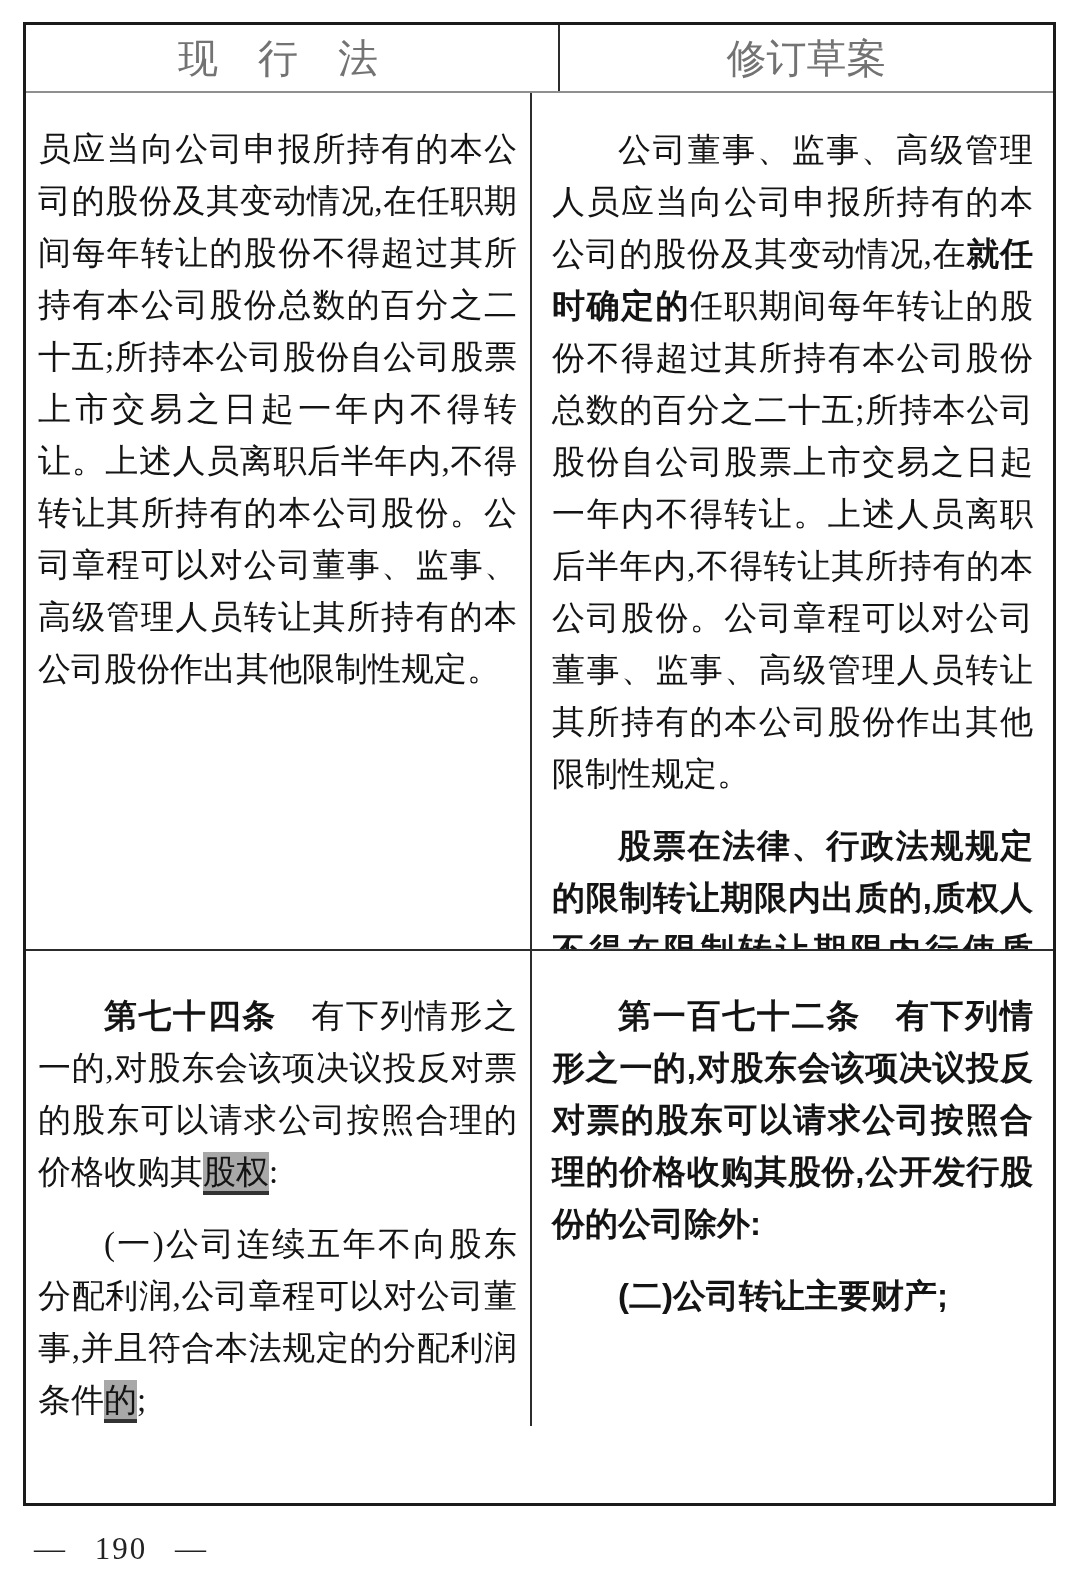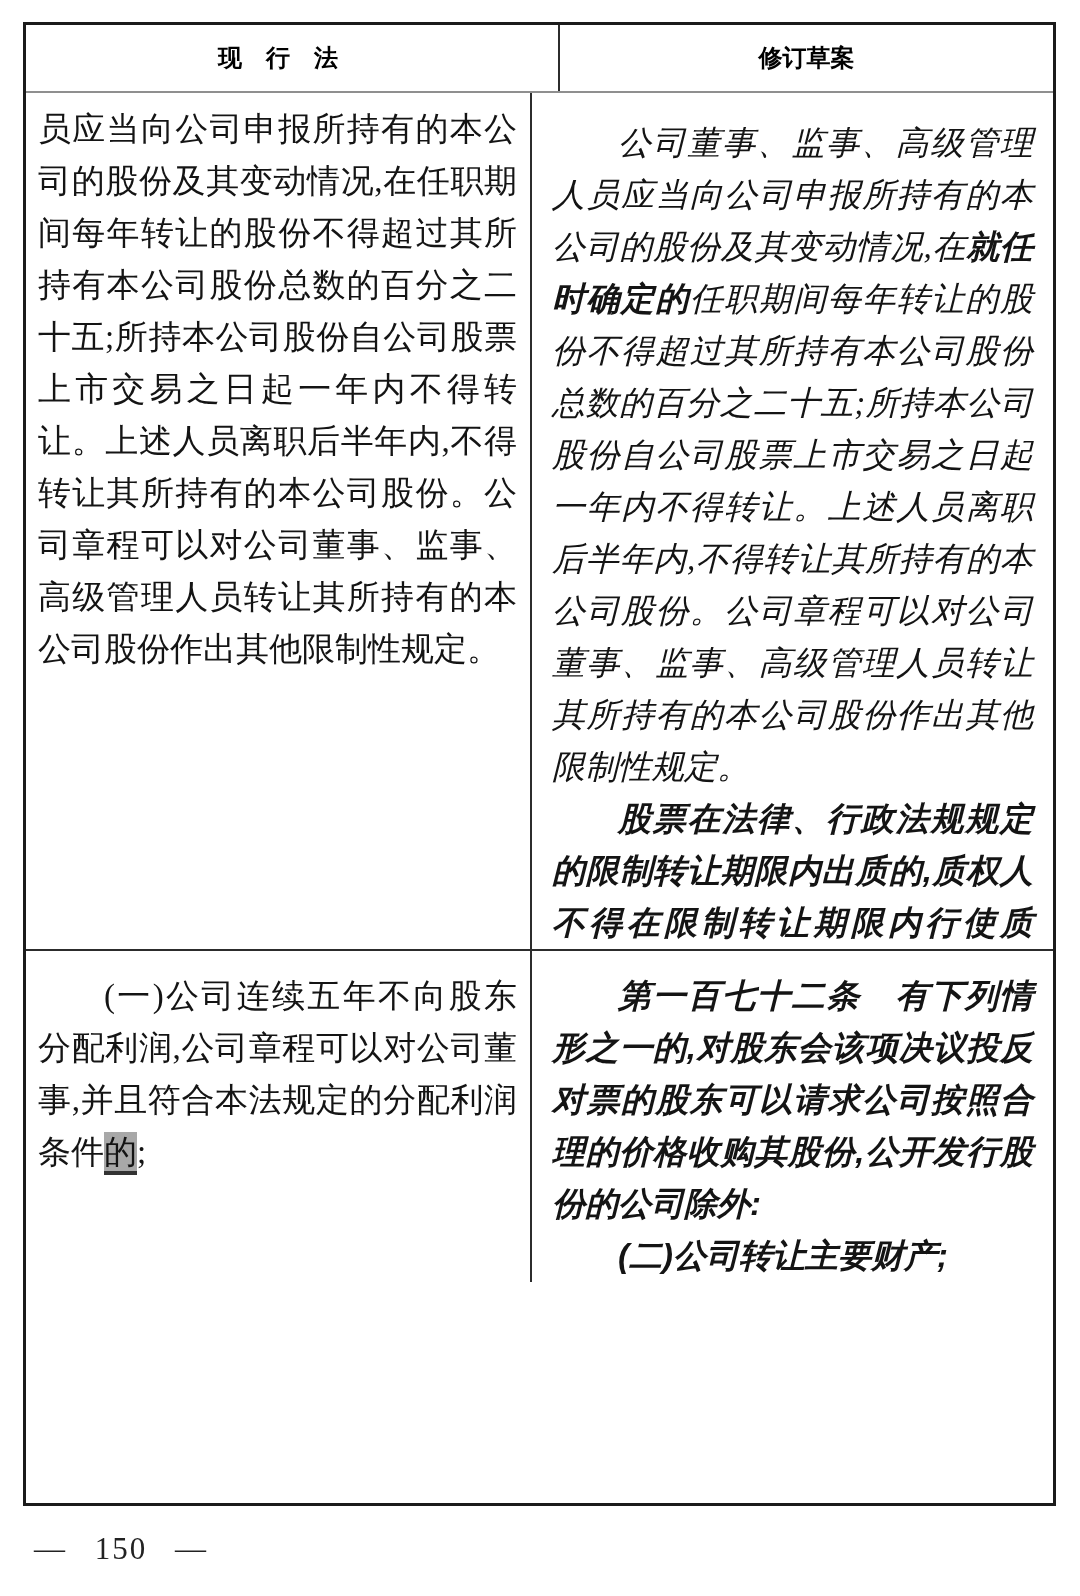--- a/index.html
+++ b/index.html
@@ -21,40 +21,41 @@
   }
   .thead {
     flex:0 0 auto;
     height:68px;
     display:grid; grid-template-columns:504px 1fr;
     border-bottom:2px solid #8f8f8f;
   }
   .th {
     display:flex; align-items:center; justify-content:center;
     font-family:"Liberation Sans", sans-serif;
-    font-weight:700; font-size:24px; color:#000000;
+    font-weight:400; font-size:40px; color:#737373;
   }
   .th + .th { border-left:2px solid #2c2c2c;margin-left:28px; }
 
   .tr { display:grid; grid-template-columns:504px 1fr; }
   .tr1 { flex:0 0 auto; height:858px; border-bottom:2px solid #2c2c2c; }
   .tr2 { flex:1 1 auto; }
   .td { overflow:hidden; }
   .td + .td { border-left:2px solid #2c2c2c; }
   .c-left  { padding:10px 13px 0 12px; }
-  .c-right { padding:24px 20px 0 20px;font-style:italic; }
+  .c-right { padding:11px 20px 0 20px; }
   .tr2 .c-left  { padding-top:19px; }
   .tr2 .c-right { padding-top:19px; }
 
   .para {
     font-size:33px; line-height:52px;
     color:#141414;
     text-align:justify;
     text-justify:inter-character;
     font-family:"Liberation Serif", serif;
+    margin-top:20px;
   }
   .indent { text-indent:2em; }
 
   .run.b, .bold-cell .para {
     font-family:"Liberation Sans", sans-serif;
     font-weight:700;
   }
   .run.hl {
     background:#a8a8a8;
     border-bottom:4px solid #333333;
@@ -84,25 +85,26 @@
           <div class="td c-left">
             <p class="para"><span class="run">员应当向公司申报所持有的本公司的股份及其变动情况,在任职期间每年转让的股份不得超过其所持有本公司股份总数的百分之二十五;所持本公司股份自公司股票上市交易之日起一年内不得转让。上述人员离职后半年内,不得转让其所持有的本公司股份。公司章程可以对公司董事、监事、高级管理人员转让其所持有的本公司股份作出其他限制性规定。</span></p>
           </div>
           <div class="td c-right">
             <p class="para indent"><span class="run">公司董事、监事、高级管理人员应当向公司申报所持有的本公司的股份及其变动情况,在</span><span class="run b">就任时确定的</span><span class="run">任职期间每年转让的股份不得超过其所持有本公司股份总数的百分之二十五;所持本公司股份自公司股票上市交易之日起一年内不得转让。上述人员离职后半年内,不得转让其所持有的本公司股份。公司章程可以对公司董事、监事、高级管理人员转让其所持有的本公司股份作出其他限制性规定。</span></p>
             <p class="para indent"><span class="run b">股票在法律、行政法规规定的限制转让期限内出质的,质权人不得在限制转让期限内行使质权。</span></p>
           </div>
         </div>
         <div class="tr tr2">
           <div class="td c-left">
+            <p class="para indent"><span class="run b">第七十四条</span><span class="run">　有下列情形之一的,对股东会该项决议投反对票的股东可以请求公司按照合理的价格收购其</span><span class="run hl">股权</span><span class="run">:</span></p>
             <p class="para indent"><span class="run">(一)公司连续五年不向股东分配利润,公司章程可以对公司董事,并且符合本法规定的分配利润条件</span><span class="run hl">的</span><span class="run">;</span></p>
           </div>
           <div class="td c-right bold-cell">
             <p class="para indent"><span class="run">第一百七十二条</span><span class="run">　有下列情形之一的,对股东会该项决议投反对票的股东可以请求公司按照合理的价格收购其股份,公开发行股份的公司除外:</span></p>
             <p class="para indent"><span class="run">(二)公司转让主要财产;</span></p>
           </div>
         </div>
       </div>
   </div>
 
-  <div class="pageno">— 150 —</div>
+  <div class="pageno">— 190 —</div>
 
 </div>
 
 </body></html>

